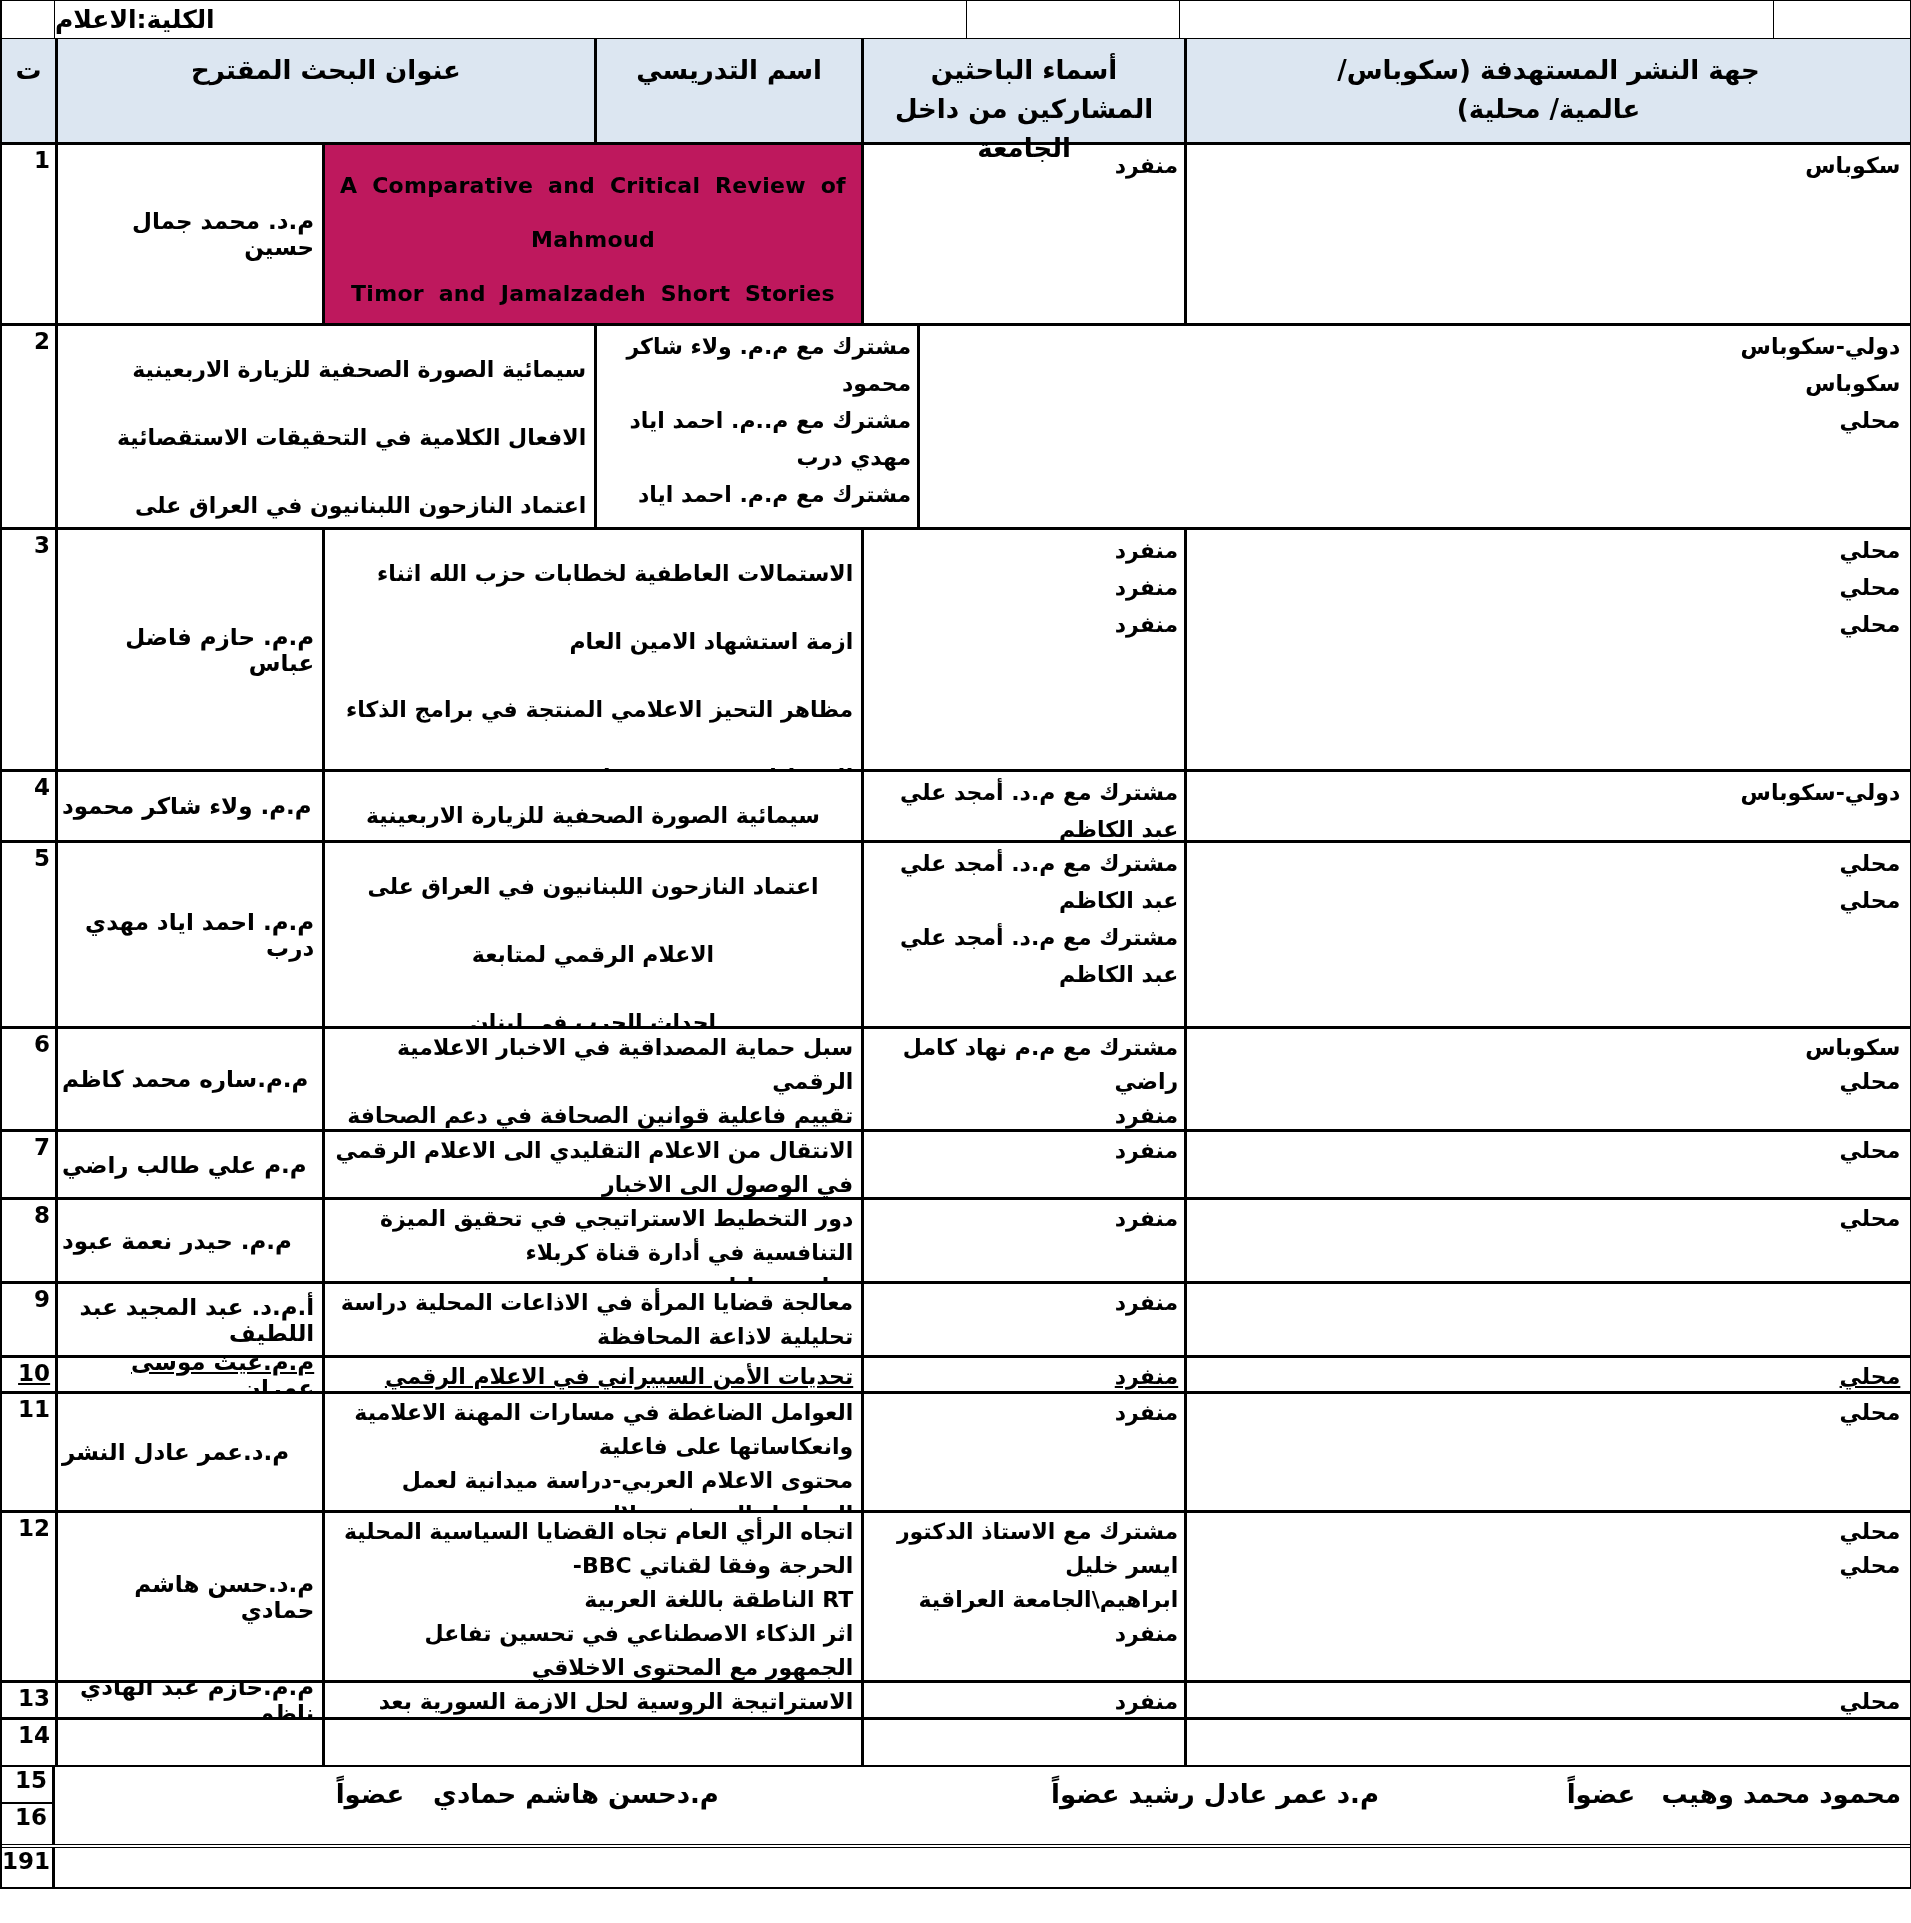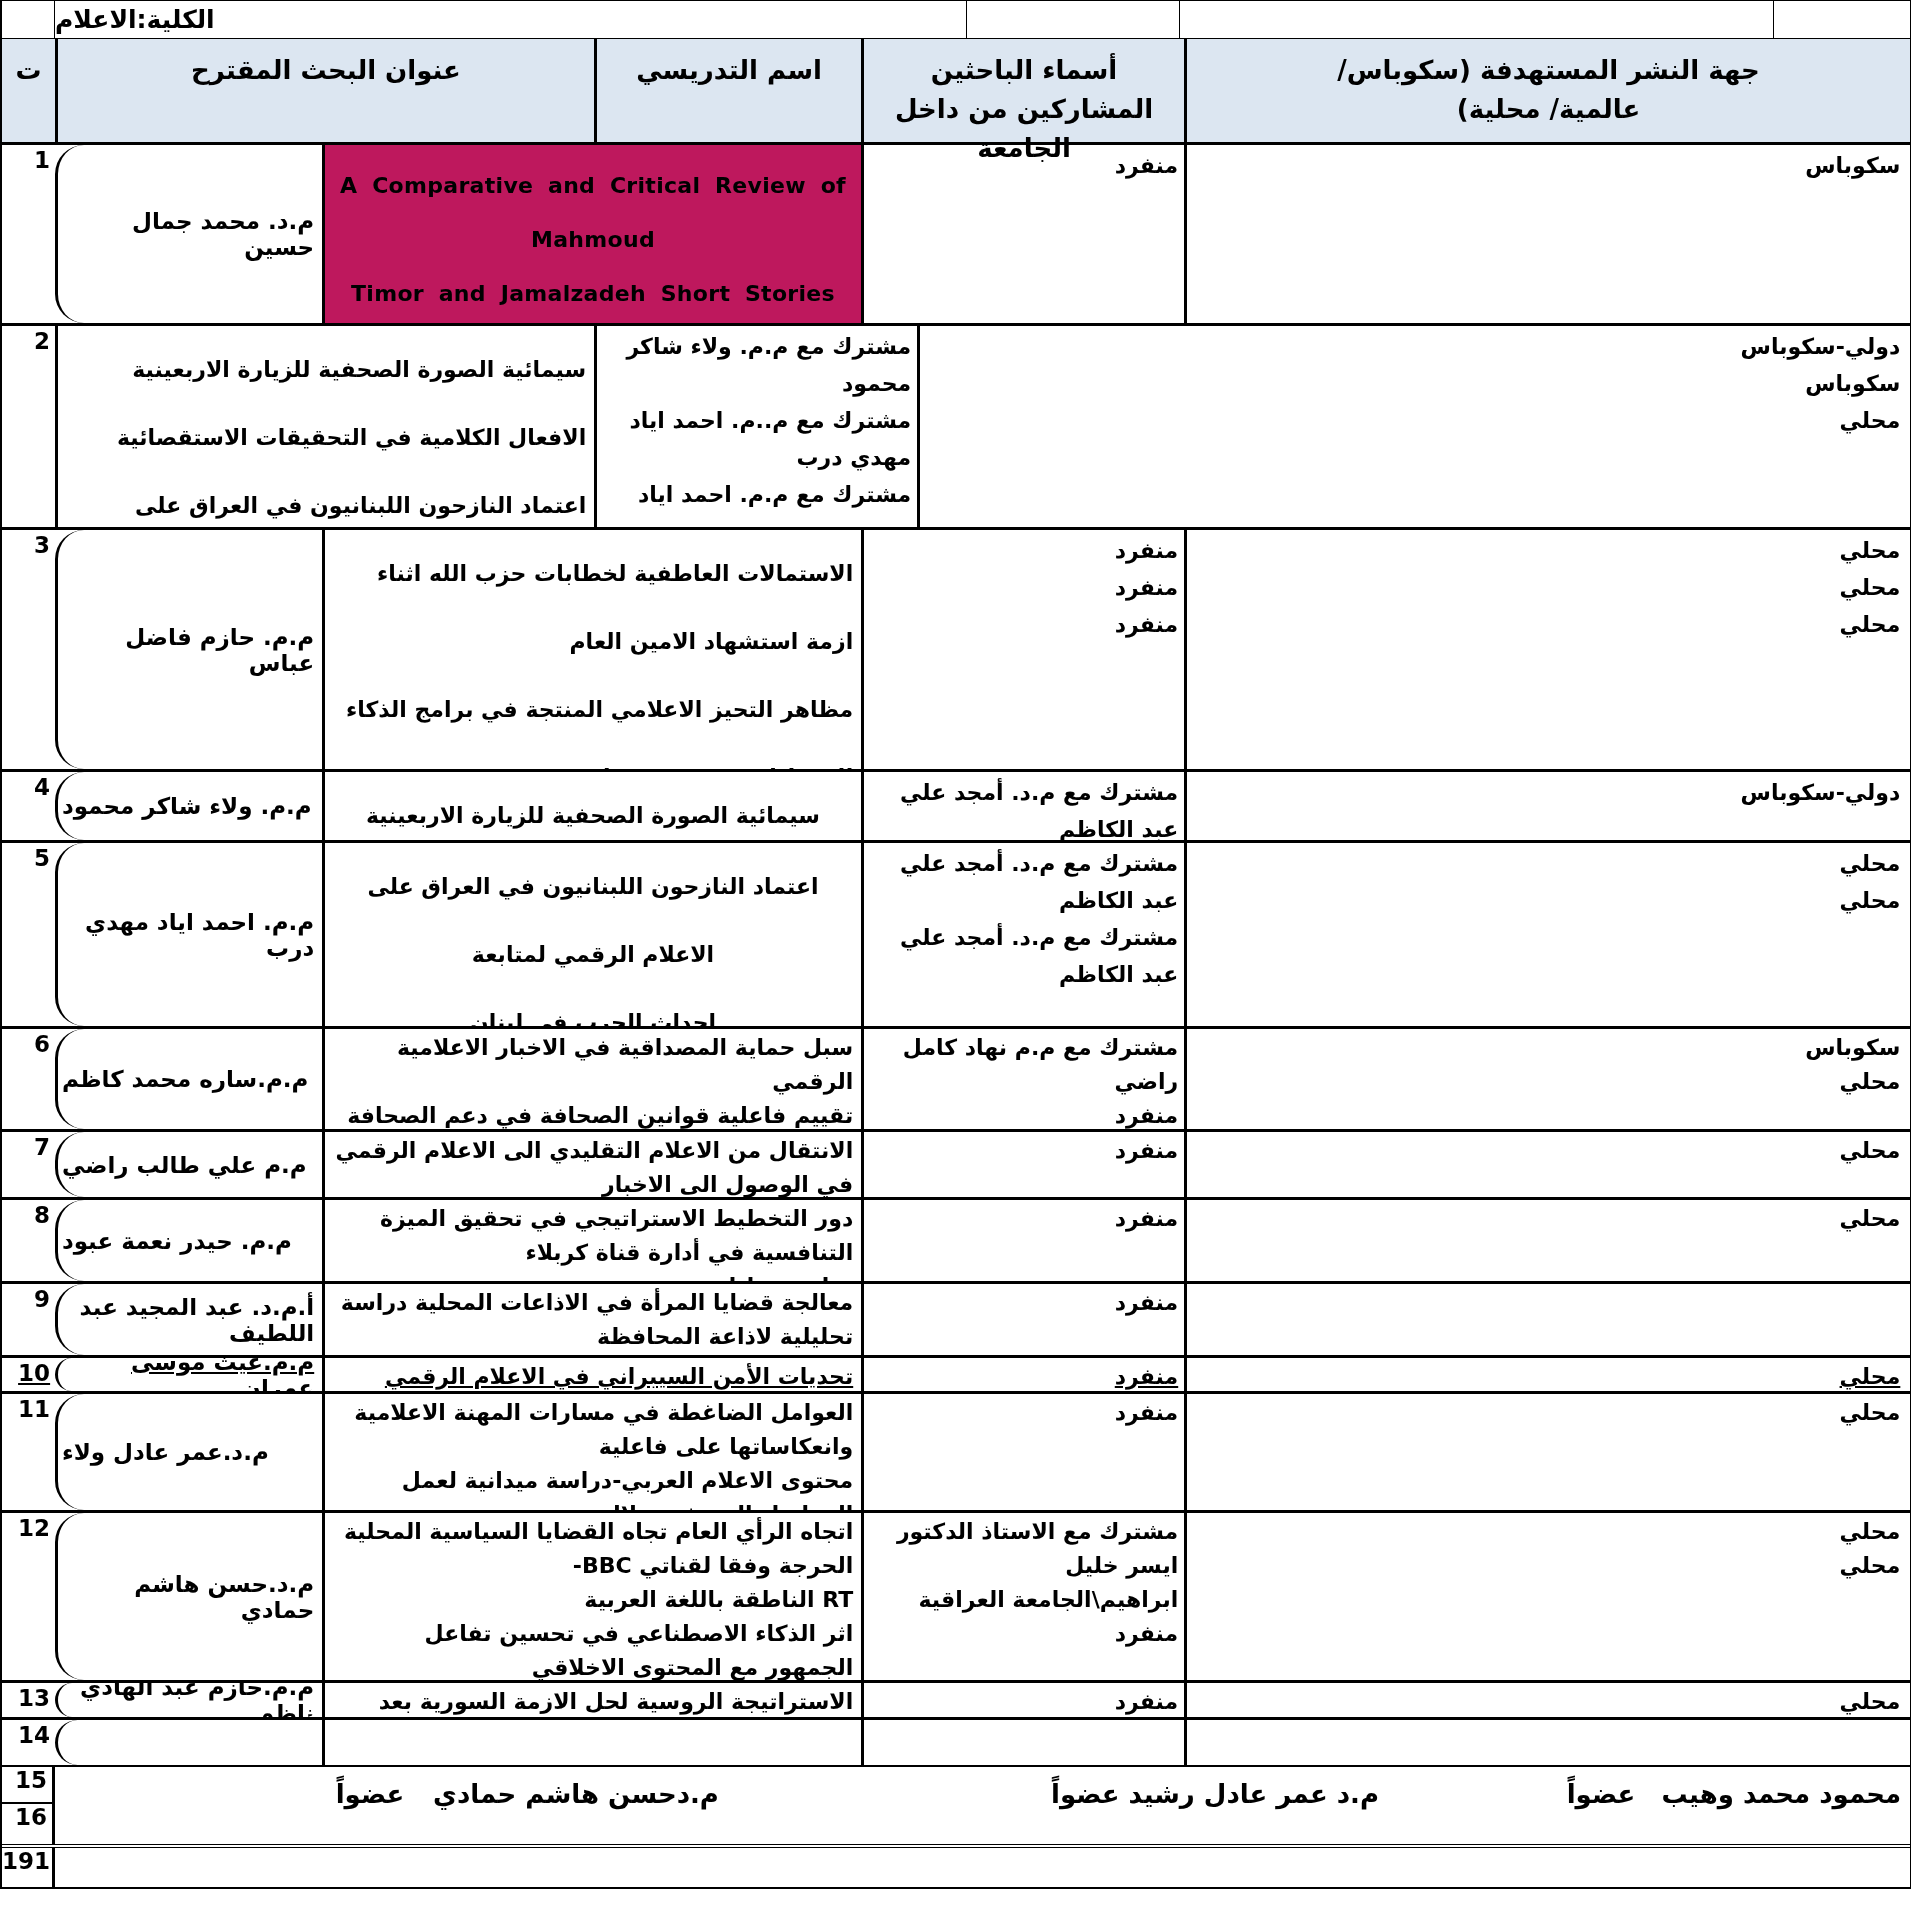--- a/index.html
+++ b/index.html
@@ -27,21 +27,21 @@
   .h-title{width:539px;border-left:3.9px solid #000;}
   .h-res{width:323px;border-left:3.9px solid #000;padding-left:19.4px;padding-right:19.4px;}
   .h-venue{flex:1;border-left:3.9px solid #000;}
   
   .trow{display:flex;border-top:3.9px solid #000;}
   .trow.first{border-top:0;}
   .cell{box-sizing:border-box;height:100%;overflow:hidden;}
   .c-no{width:53px;font-size:23px;text-align:right;padding:1.9px 4.9px 0 0;}
   .c-name{width:267px;border-left:3.9px solid #000;display:flex;align-items:center;
           justify-content:flex-end;direction:rtl;text-align:right;font-size:23px;
-          padding-right:7.8px;padding-left:3.9px;border-radius:29px;}
+          padding-right:7.8px;padding-left:3.9px;}
   .c-title{width:539px;border-left:3.9px solid #000;direction:rtl;font-size:22px;
            white-space:pre-line;text-align:right;padding:3.9px 7.8px 0 7.8px;}
   .c-res{width:323px;border-left:3.9px solid #000;direction:rtl;font-size:22px;
          white-space:pre-line;text-align:right;padding:1.9px 5.8px 0 3.9px;line-height:37px;}
   .c-venue{flex:1;border-left:3.9px solid #000;direction:rtl;font-size:22px;
            white-space:pre-line;text-align:right;padding:1.9px 9.7px 0 5.8px;line-height:37px;}
   .spacious .c-title{line-height:68px;padding-top:9.7px;}
   .compact .c-title{line-height:34px;padding-top:1.9px;}
   .compact .c-res,.compact .c-venue{line-height:34px;}
   .t-center .c-title{text-align:center;}
@@ -173,21 +173,21 @@
   </div>
       <div class="trow compact" style="height: 33px; text-decoration: underline;">
     <div class="cell c-no">10</div>
     <div class="cell c-name">م.م.غيث موسى عمران</div>
     <div class="cell c-title">تحديات الأمن السيبراني في الاعلام الرقمي</div>
     <div class="cell c-res">منفرد</div>
     <div class="cell c-venue">محلي</div>
   </div>
       <div class="trow compact" style="height: 116px;">
     <div class="cell c-no">11</div>
-    <div class="cell c-name">م.د.عمر عادل ولاء</div>
+    <div class="cell c-name">م.د.عمر عادل النشر</div>
     <div class="cell c-title">العوامل الضاغطة في مسارات المهنة الاعلامية وانعكاساتها على فاعلية
 محتوى  الاعلام العربي-دراسة ميدانية لعمل المراسل الصحفي خلال
 العدوان الاسرائيلي على لبنان</div>
     <div class="cell c-res">منفرد</div>
     <div class="cell c-venue">محلي</div>
   </div>
       <div class="trow compact" style="height: 167px;">
     <div class="cell c-no">12</div>
     <div class="cell c-name">م.د.حسن هاشم حمادي</div>
     <div class="cell c-title">اتجاه الرأي العام تجاه القضايا السياسية المحلية الحرجة وفقا لقناتي BBC-

